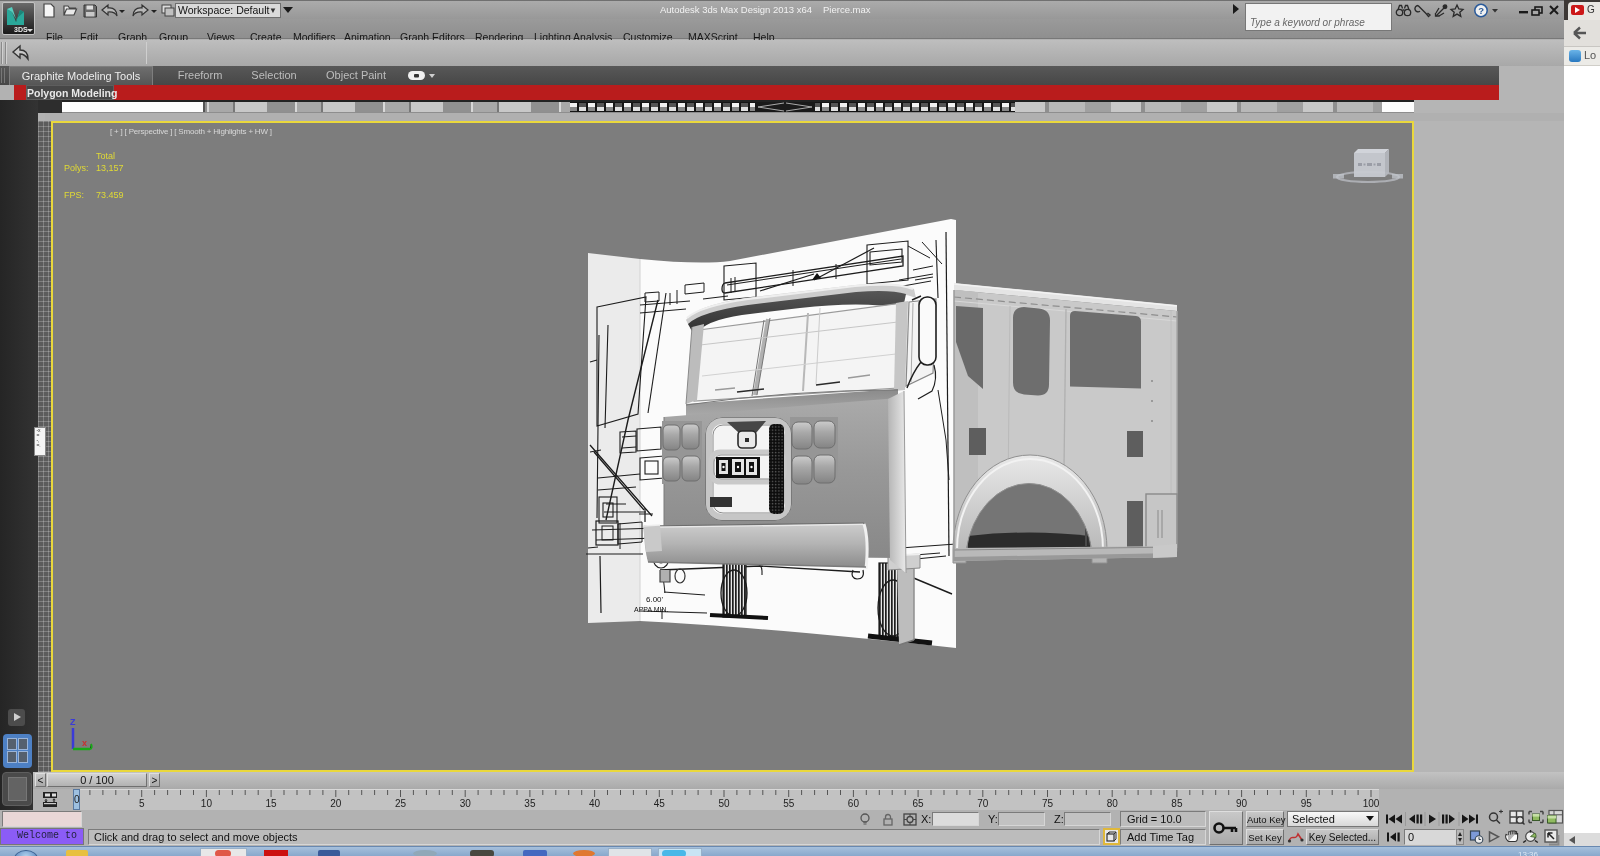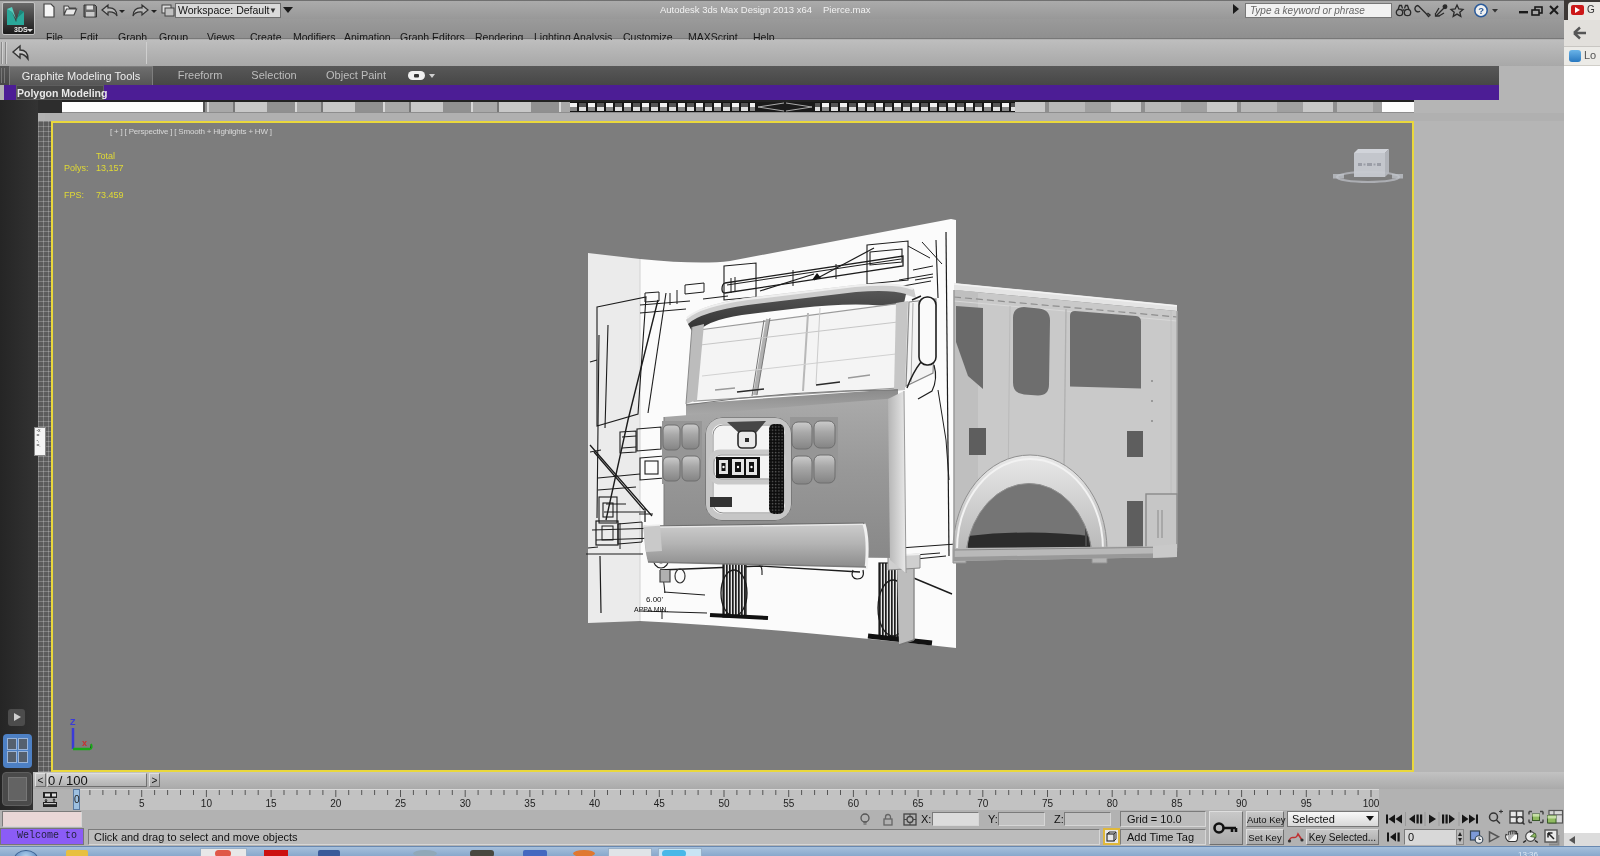--- a/index.html
+++ b/index.html
@@ -46,21 +46,21 @@
   <rect x="127" y="6" width="9" height="8" fill="#c0c0c0" stroke="#444"></rect>
 </svg>
 
 <div class="abs" style="left:175px;top:3px;width:106px;height:15px;background:#dadada;border:1px solid #6f6f6f;font-size:10.5px;color:#111;padding:0 2px;line-height:13px;white-space:nowrap;">Workspace: Default <span style="position:absolute;right:3px;top:0;color:#333;font-size:8px;">▼</span></div>
 <div class="abs" style="left:283px;top:7px;width:0;height:0;border-left:5px solid transparent;border-right:5px solid transparent;border-top:6px solid #1a1a1a;"></div>
 
 <div class="abs" style="left:660px;top:4px;font-size:9.5px;color:#f2f2f2;">Autodesk 3ds Max Design 2013 x64</div>
 <div class="abs" style="left:823px;top:4px;font-size:9.5px;color:#f2f2f2;">Pierce.max</div>
 
 <div class="abs" style="left:1233px;top:4px;width:0;height:0;border-top:5px solid transparent;border-bottom:5px solid transparent;border-left:6px solid #1a1a1a;"></div>
-<div class="abs" style="left:1245px;top:3px;width:147px;height:15px;background:#f2f2f2;border:1px solid #777;font-size:10px;color:#666;font-style:italic;padding:1px 4px;">Type a keyword or phrase</div>
+<div class="abs" style="left:1245px;top:3px;width:147px;height:22px;background:#f2f2f2;border:1px solid #777;font-size:10px;color:#666;font-style:italic;padding:13px 4px;">Type a keyword or phrase</div>
 <svg class="abs" style="left:1395px;top:3px;" width="115" height="15" viewBox="0 0 115 15">
 
   <g stroke="#2a2a2a" fill="none" stroke-width="1.3">
     <circle cx="4.5" cy="9.5" r="3.2"></circle>
       <circle cx="12.5" cy="9.5" r="3.2"></circle>
     <path d="M3 6.8 L4.5 2.5 h2 l1 3 M14 6.8 L12.5 2.5 h-2 l-1 3 M7.5 7 h2"></path>
   </g>
 
   <g stroke="#2a2a2a" fill="none" stroke-width="1.4">
     <path d="M23 2.5 l8.5 8.5 M23 2.5 a3.2 3.2 0 1 0 2 5.8 M31.5 11 l2 2.5 1.5 -1.5 -2.5 -2"></path>
@@ -118,21 +118,21 @@
   <div class="abs" style="left:9px;top:0;width:144px;height:19px;background:linear-gradient(#6e6e6e,#565656);border:1px solid #7e7e7e;border-bottom:none;color:#ececec;font-size:11px;text-align:center;line-height:18px;">Graphite Modeling Tools</div>
   <div class="abs" style="left:170px;top:0;width:60px;color:#bdbdbd;font-size:11px;text-align:center;line-height:19px;">Freeform</div>
   <div class="abs" style="left:242px;top:0;width:64px;color:#bdbdbd;font-size:11px;text-align:center;line-height:19px;">Selection</div>
   <div class="abs" style="left:318px;top:0;width:76px;color:#bdbdbd;font-size:11px;text-align:center;line-height:19px;">Object Paint</div>
   <svg class="abs" style="left:408px;top:4px;" width="28" height="12" viewBox="0 0 28 12">
     <rect x="0" y="1" width="17" height="9" rx="4.5" fill="#f0f0f0"></rect>
     <rect x="6" y="4" width="5" height="3.5" rx="1" fill="#333"></rect>
     <polygon points="21,4 27,4 24,8" fill="#cfcfcf"></polygon>
   </svg>
 </div>
-<div class="abs" id="ribbon2" style="left:4px;top:85px;width:1499px;height:15px;background:#4c1d95;">
+<div class="abs" id="ribbon2" style="left:14px;top:85px;width:1499px;height:15px;background:#b91c1c;">
   <div class="abs" style="left:12px;top:0;width:88px;height:15px;background:#474747;border:1px solid #5e5e5e;color:#e8e8e8;font-size:10.5px;font-weight:bold;text-align:center;line-height:14px;white-space:nowrap;">Polygon Modeling</div>
 </div>
 <div class="abs" style="left:1499px;top:66px;width:65px;height:34px;background:#b5b5b5;"></div>
 
 <div class="abs" id="ministrip" style="left:0;top:100px;width:1564px;height:13px;background:#8e8e8e;">
   <div class="abs" style="left:0;top:0;width:62px;height:13px;background:#2d2d2d;"></div>
   <div class="abs" style="left:62px;top:0;width:1352px;height:2px;background:#222;"></div>
   <div class="abs" style="left:62px;top:2px;width:143px;height:10px;background:#fdfdfd;border-right:2px solid #555;"></div>
   <div class="abs" style="left:207px;top:2px;width:363px;height:10px;background:repeating-linear-gradient(90deg,#d8d8d8 0 2px,#a8a8a8 2px 26px,#777 26px 28px,#c8c8c8 28px 60px,#909090 60px 88px);"></div>
   <svg class="abs" style="left:570px;top:2px;" width="445" height="10" viewBox="0 0 445 10">
@@ -480,21 +480,21 @@
     <div class="abs" style="left:5px;top:3px;width:12px;height:12px;background:linear-gradient(#6ab4e8,#2878c0);border-radius:3px;"></div>
     <div class="abs" style="left:20px;top:2px;font-size:11px;color:#555;">Lo</div>
   </div>
   <div class="abs" style="left:0;top:833px;width:36px;height:14px;background:#dcdcdc;">
     <div class="abs" style="left:5px;top:3px;width:0;height:0;border-top:4px solid transparent;border-bottom:4px solid transparent;border-right:6px solid #555;"></div>
   </div>
 </div>
 
 <div class="abs" id="timerow" style="left:33px;top:772px;width:1531px;height:17px;background:linear-gradient(#c2c2c2,#aaaaaa);">
   <div class="abs btn3d" style="left:2px;top:1px;width:11px;height:14px;font-size:10px;color:#111;text-align:center;line-height:13px;">&lt;</div>
-  <div class="abs btn3d" style="left:14px;top:1px;width:100px;height:14px;font-size:13px;color:#111;text-align:left;line-height:13px;background:linear-gradient(#d2d2d2,#b2b2b2);">0 / 100</div>
+  <div class="abs btn3d" style="left:14px;top:1px;width:100px;height:14px;font-size:11px;color:#111;text-align:center;line-height:13px;background:linear-gradient(#d2d2d2,#b2b2b2);">0 / 100</div>
   <div class="abs btn3d" style="left:116px;top:1px;width:11px;height:14px;font-size:10px;color:#111;text-align:center;line-height:13px;">&gt;</div>
 </div>
 
 <div class="abs" id="rulerrow" style="left:33px;top:789px;width:1531px;height:21px;background:#b2b2b2;">
   <div class="abs" style="left:43px;top:0;width:1303px;height:21px;background:#c2c2c2;border-top:1px solid #d8d8d8;"></div>
   <svg class="abs" style="left:9px;top:2px;" width="16" height="17" viewBox="0 0 16 17">
     <rect x="1" y="1" width="14" height="6" fill="#222"></rect>
     <rect x="3" y="2.5" width="5" height="3" fill="#ddd"></rect>
     <rect x="10" y="2.5" width="4" height="3" fill="#ddd"></rect>
     <rect x="1" y="11" width="14" height="5" fill="#222"></rect>

